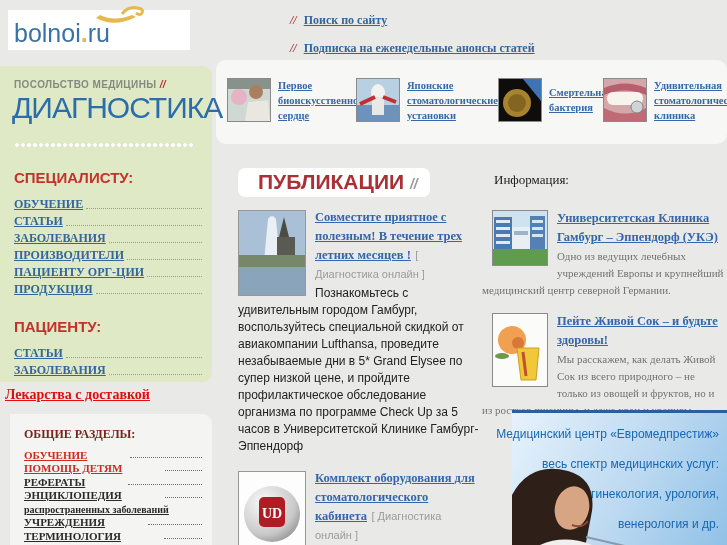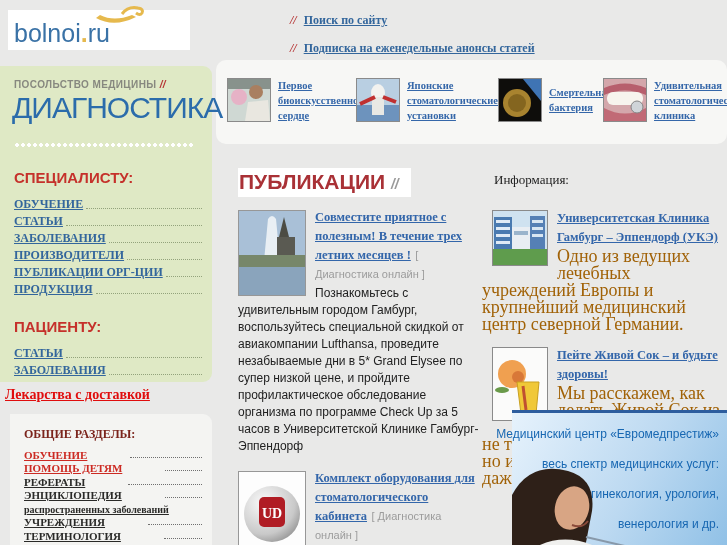--- a/index.html
+++ b/index.html
@@ -51,38 +51,38 @@
   .feat-item{position:absolute;top:14px;display:flex;align-items:center;height:52px;text-decoration:none;}
   .thumb{width:42px;height:42px;border:1px solid #8a8a8a;background:#fff;flex:0 0 auto;overflow:hidden;}
   .feat-label{margin-left:7px;font-family:"Liberation Serif",serif;font-weight:bold;font-size:10.5px;line-height:15px;color:#3567a9;text-decoration:underline;}
   .fi1{left:11px;}  .fi1 .feat-label{width:80px;}
   .fi2{left:140px;} .fi2 .feat-label{width:92px;}
   .fi3{left:282px;} .fi3 .feat-label{width:70px;}
   .fi4{left:387px;} .fi4 .feat-label{width:100px;}
 
   
   .pubs{position:absolute;left:238px;top:168px;width:243px;}
-  .pubs-head{display:inline-block;background:#fff;margin:0 10px 10px 0;padding:2px 12px 3px 1px;
-    font-size:21px;font-weight:bold;color:#a93136;}
+  .pubs-head{display:inline-block;background:#fff;margin:0 10px 10px 0;padding:2px 12px 3px 20px;
+    font-size:21px;font-weight:bold;color:#a93136;border-radius:7px;}
   .pubs-head .slash-gray{font-size:14px;}
   .article{clear:both;margin-bottom:13px;}
   .art-img{float:left;width:66px;height:84px;border:1px solid #979797;background:#fff;margin:3px 9px 4px 0;overflow:hidden;}
   .art-title{font-family:"Liberation Serif",serif;font-weight:bold;font-size:12.5px;line-height:17px;color:#3366aa;text-decoration:underline;}
   .art-tag{font-size:11px;color:#9c9c9c;}
   .art-body{margin:3px 0 0;font-size:12px;line-height:17px;color:#222;}
 
   
   .info{position:absolute;left:482px;top:168px;width:245px;}
   .info-head{font-family:"Liberation Serif",serif;font-size:13px;color:#222;margin:4px 0 20px 12px;}
   .info-article{clear:both;margin-bottom:12px;}
   .info-img{float:left;border:1px solid #8a8a8a;background:#fff;margin:2px 9px 3px 10px;overflow:hidden;}
   .info-img.sq{width:54px;height:54px;}
   .info-img.tall{width:54px;height:72px;}
   .info-title{font-family:"Liberation Serif",serif;font-weight:bold;font-size:12.5px;line-height:18px;color:#3366aa;text-decoration:underline;}
-  .info-body{font-family:"Liberation Serif",serif;font-size:18px;line-height:17px;color:#a16207;margin:2px 0 0;}
+  .info-body{font-family:"Liberation Serif",serif;font-size:11px;line-height:17px;color:#737373;margin:2px 0 0;}
 
   
   .banner{position:absolute;left:512px;top:410px;width:215px;height:140px;
     border-top:3px solid #2d5d9e;
     background:linear-gradient(120deg,#e6f2fc 0%,#bcd9f1 55%,#8fc0e6 100%);}
   .banner-line{position:absolute;right:8px;text-align:right;color:#1767b2;font-size:12px;white-space:nowrap;}
   .bl1{top:14px;} .bl2{top:44px;} .bl3{top:74px;} .bl4{top:104px;}
   .woman{position:absolute;left:0;bottom:0;}
 </style>
 </head>
@@ -175,21 +175,21 @@
         </li>
       <li>
           <a>ЗАБОЛЕВАНИЯ</a>
           <span class="leader"></span>
         </li>
       <li>
           <a>ПРОИЗВОДИТЕЛИ</a>
           <span class="leader"></span>
         </li>
       <li>
-          <a>ПУБЛИКАЦИИ ОРГ-ЦИИ</a>
+          <a>ПАЦИЕНТУ ОРГ-ЦИИ</a>
           <span class="leader"></span>
         </li>
       <li>
           <a>ПРОДУКЦИЯ</a>
           <span class="leader"></span>
         </li>
     </ul>
 
     <div class="side-h">ПАЦИЕНТУ:</div>
     <ul class="side-ul">

